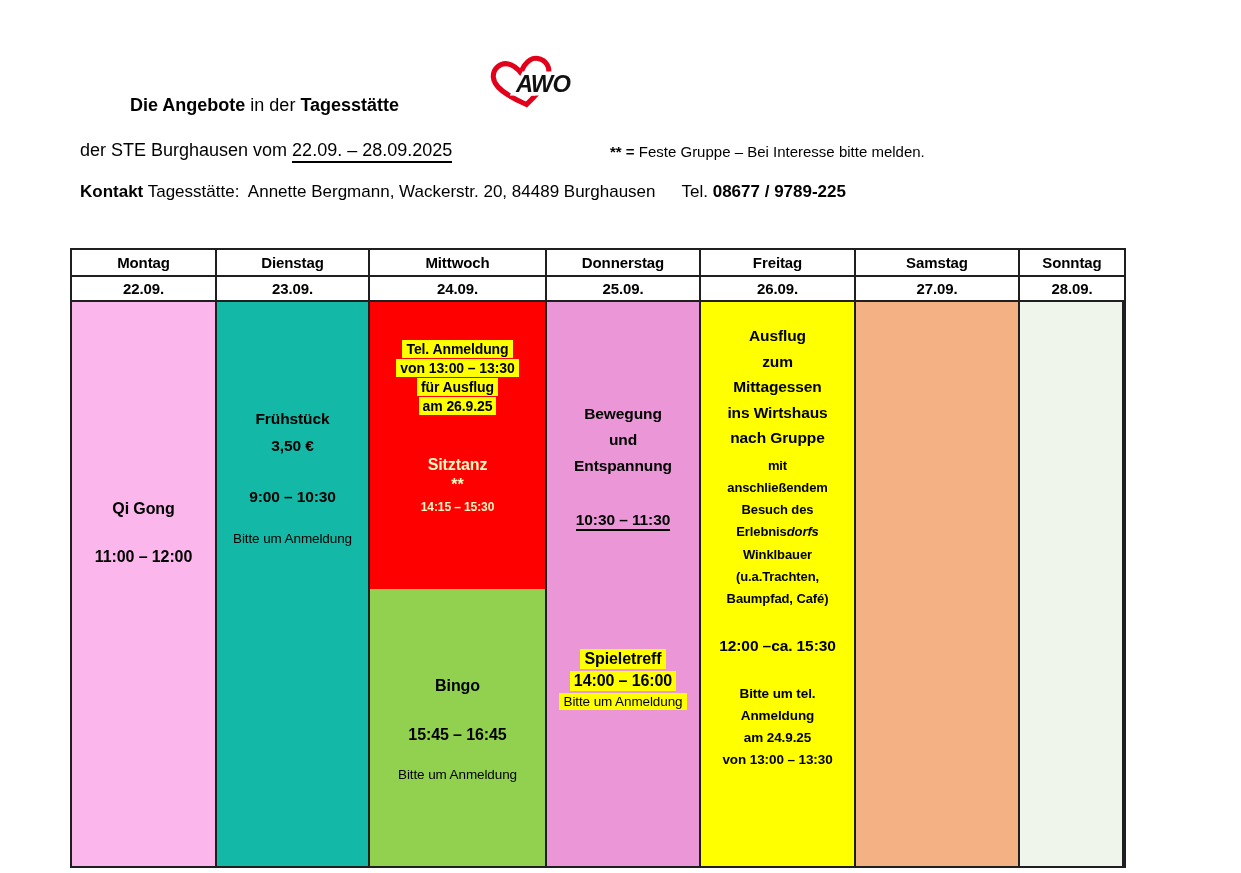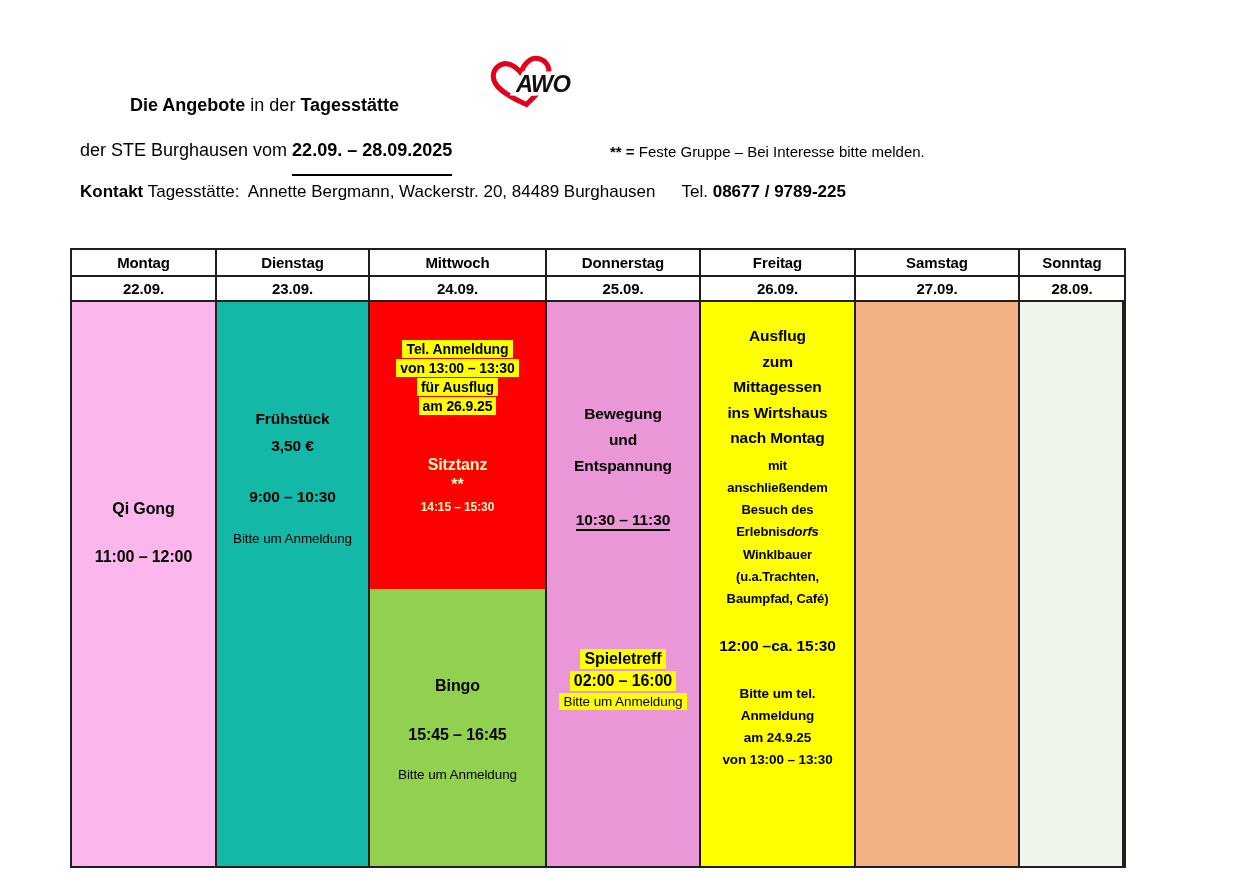--- a/index.html
+++ b/index.html
@@ -6,21 +6,21 @@
   .page{
     position:relative;width:1241px;height:873px;background:#ffffff;overflow:hidden;
     font-family:"Liberation Sans","DejaVu Sans",sans-serif;color:#000;
   }
   
   .title-line1{position:absolute;left:130px;top:95px;font-size:18px;white-space:pre-wrap;}
   .title-line2{position:absolute;left:80px;top:140px;font-size:18px;white-space:pre-wrap;}
   .legend-line{position:absolute;left:610px;top:143px;font-size:15px;white-space:pre-wrap;}
   .contact-line{position:absolute;left:80px;top:182px;font-size:17px;white-space:pre-wrap;}
   .b{font-weight:bold;}
-  .dates-underline{font-weight:bold;border-bottom:2.5px solid #000;padding-bottom:14px;}
+  .dates-underline{font-weight:normal;border-bottom:2.5px solid #000;padding-bottom:1px;}
   .tel-group{margin-left:26px;}
   .logo{position:absolute;left:488px;top:54px;width:110px;height:58px;}
   
   .schedule{
     position:absolute;left:70px;top:248px;width:1056px;height:620px;
     box-sizing:border-box;border:2px solid #1f1f1f;
     display:grid;
     grid-template-columns:145px 153px 177px 154px 155px 164px 1fr;
     grid-template-rows:27px 25px 1fr;
     background:#fff;letter-spacing:-0.1px;
@@ -157,32 +157,32 @@
 
     <div class="ccell bg-thu">
       <div class="thu-block">
         <div>Bewegung</div>
         <div>und</div>
         <div>Entspannung</div>
       </div>
       <div class="time thu-time"><span class="u2">10:30 – 11:30</span></div>
       <div class="thu-hl-block">
         <div class="thu-hl-act"><span class="hl">Spieletreff</span></div>
-        <div class="thu-hl-time"><span class="hl">02:00 – 16:00</span></div>
+        <div class="thu-hl-time"><span class="hl">14:00 – 16:00</span></div>
         <div class="thu-hl-note"><span class="hl">Bitte um Anmeldung</span></div>
       </div>
     </div>
 
     <div class="ccell bg-fri">
       <div class="fri-big">
         <div>Ausflug</div>
         <div>zum</div>
         <div>Mittagessen</div>
         <div>ins Wirtshaus</div>
-        <div>nach Montag</div>
+        <div>nach Gruppe</div>
       </div>
       <div class="fri-small">
         <div>mit</div>
         <div>anschließendem</div>
         <div>Besuch des</div>
         <div><span>Erlebnis</span><span class="it">dorfs</span></div>
         <div>Winklbauer</div>
         <div>(u.a.Trachten,</div>
         <div>Baumpfad, Café)</div>
       </div>

